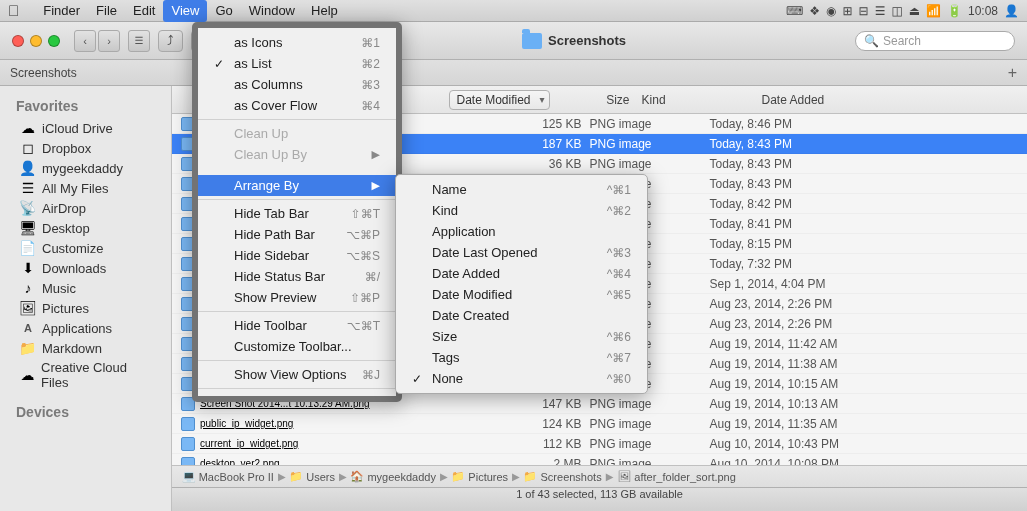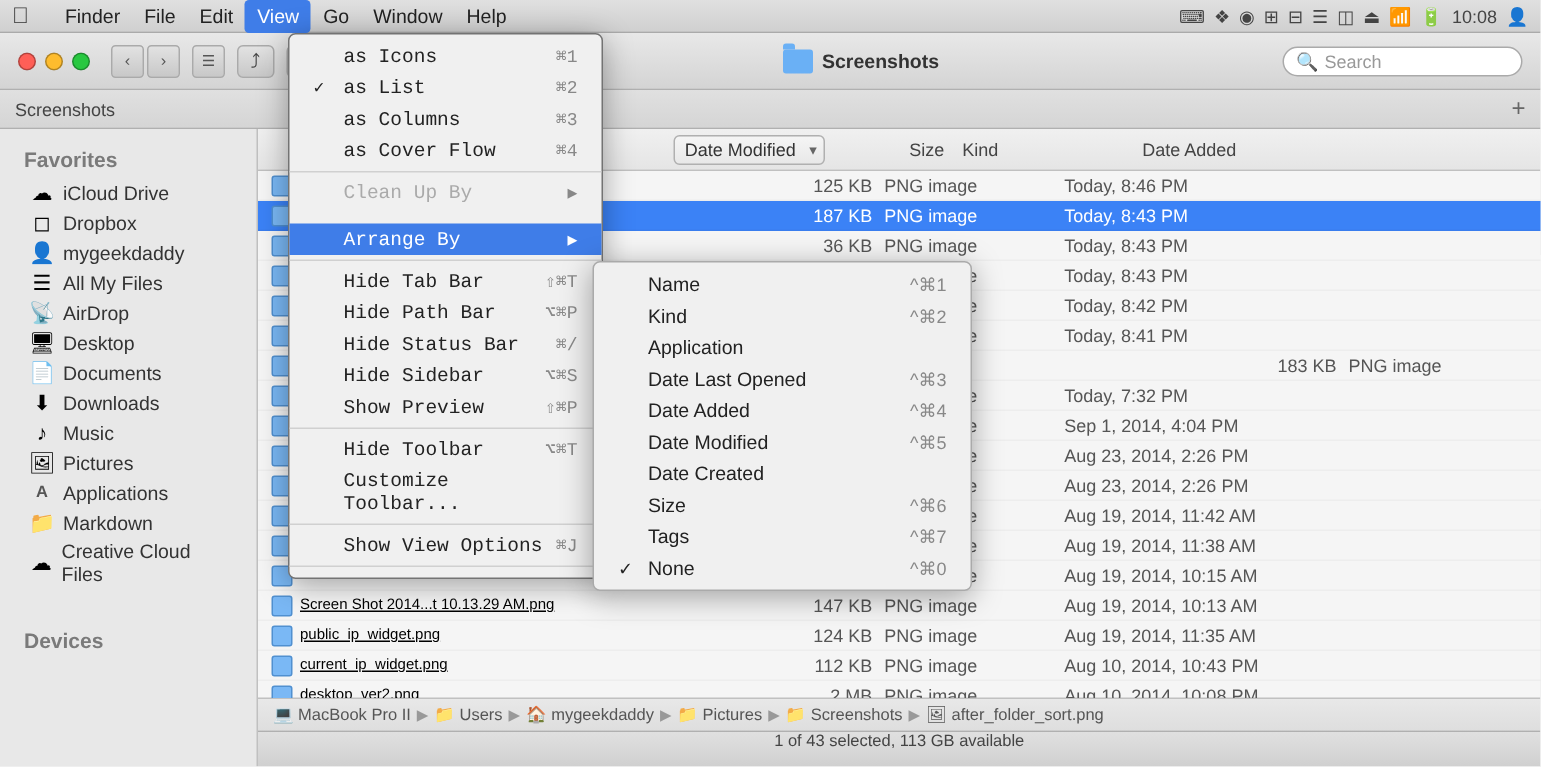--- a/index.html
+++ b/index.html
@@ -373,29 +373,28 @@
       top: 22px;
       left: 0;
       z-index: 200;
       display: flex;
       gap: 0;
     }
 
     
     .view-menu {
       background: #f0f0f0;
-      border: 1px solid #737373;
+      border: 6px solid #737373;
       border-radius: 5px;
       box-shadow: 0 4px 20px rgba(0,0,0,0.35);
       width: 210px;
       padding: 4px 0;
       position: absolute;
       top: 0;
       left: 192px;
-      font-family: Liberation Mono, monospace;
     }
 
     .menu-item {
       display: flex;
       align-items: center;
       padding: 3px 16px;
       font-size: 13px;
       color: #222;
       cursor: default;
       position: relative;
@@ -514,21 +513,21 @@
       <div class="sidebar-item">
         <span class="sidebar-item-icon">📡</span>
         <span class="sidebar-item-label">AirDrop</span>
       </div>
       <div class="sidebar-item">
         <span class="sidebar-item-icon">🖥</span>
         <span class="sidebar-item-label">Desktop</span>
       </div>
       <div class="sidebar-item">
         <span class="sidebar-item-icon">📄</span>
-        <span class="sidebar-item-label">Documents</span>
+        <span class="sidebar-item-label">Customize</span>
       </div>
       <div class="sidebar-item">
         <span class="sidebar-item-icon">⬇</span>
         <span class="sidebar-item-label">Downloads</span>
       </div>
       <div class="sidebar-item">
         <span class="sidebar-item-icon">♪</span>
         <span class="sidebar-item-label">Music</span>
       </div>
       <div class="sidebar-item">
@@ -540,21 +539,21 @@
         <span class="sidebar-item-label">Applications</span>
       </div>
       <div class="sidebar-item">
         <span class="sidebar-item-icon">📁</span>
         <span class="sidebar-item-label">Markdown</span>
       </div>
       <div class="sidebar-item">
         <span class="sidebar-item-icon">☁</span>
         <span class="sidebar-item-label">Creative Cloud Files</span>
       </div>
-      <div class="sidebar-section-title" style="margin-top:23px;">Devices</div>
+      <div class="sidebar-section-title" style="margin-top:8px;">Devices</div>
     </div>
 
     <div class="file-area">
 
       <div class="col-headers">
         <div class="col-header name"></div>
         <div class="col-header">
           <div class="date-mod-dropdown">
             <span>Date Modified</span>
           </div>
@@ -619,20 +618,21 @@
           <div class="file-row-kind">PNG image</div>
           <div class="file-row-date">Today, 8:41 PM</div>
         </div>
         <div class="file-row">
           <div class="file-row-icon">
               <div class="png-icon"></div>
             </div>
           <div class="file-row-name"></div>
           <div class="file-row-size">183 KB</div>
           <div class="file-row-kind">PNG image</div>
+          <div class="file-row-date">Today, 8:15 PM</div>
         </div>
         <div class="file-row">
           <div class="file-row-icon">
               <div class="png-icon"></div>
             </div>
           <div class="file-row-name"></div>
           <div class="file-row-size">41 KB</div>
           <div class="file-row-kind">PNG image</div>
           <div class="file-row-date">Today, 7:32 PM</div>
         </div>
@@ -786,20 +786,24 @@
       <span class="menu-item-shortcut">⌘3</span>
     </div>
     <div class="menu-item">
       <span class="menu-item-check"></span>
       <span class="menu-item-label">as Cover Flow</span>
       <span class="menu-item-shortcut">⌘4</span>
     </div>
     <div class="menu-separator"></div>
     <div class="menu-item disabled">
       <span class="menu-item-check"></span>
+      <span class="menu-item-label">Clean Up</span>
+    </div>
+    <div class="menu-item disabled">
+      <span class="menu-item-check"></span>
       <span class="menu-item-label">Clean Up By</span>
       <span class="menu-item-arrow">▶</span>
     </div>
     <div class="menu-item active">
       <span class="menu-item-check"></span>
       <span class="menu-item-label">Arrange By</span>
       <span class="menu-item-arrow">▶</span>
     </div>
     <div class="menu-separator"></div>
     <div class="menu-item">
@@ -807,27 +811,27 @@
       <span class="menu-item-label">Hide Tab Bar</span>
       <span class="menu-item-shortcut">⇧⌘T</span>
     </div>
     <div class="menu-item">
       <span class="menu-item-check"></span>
       <span class="menu-item-label">Hide Path Bar</span>
       <span class="menu-item-shortcut">⌥⌘P</span>
     </div>
     <div class="menu-item">
       <span class="menu-item-check"></span>
+      <span class="menu-item-label">Hide Sidebar</span>
+      <span class="menu-item-shortcut">⌥⌘S</span>
+    </div>
+    <div class="menu-item">
+      <span class="menu-item-check"></span>
       <span class="menu-item-label">Hide Status Bar</span>
       <span class="menu-item-shortcut">⌘/</span>
-    </div>
-    <div class="menu-item">
-      <span class="menu-item-check"></span>
-      <span class="menu-item-label">Hide Sidebar</span>
-      <span class="menu-item-shortcut">⌥⌘S</span>
     </div>
     <div class="menu-item">
       <span class="menu-item-check"></span>
       <span class="menu-item-label">Show Preview</span>
       <span class="menu-item-shortcut">⇧⌘P</span>
     </div>
     <div class="menu-separator"></div>
     <div class="menu-item">
       <span class="menu-item-check"></span>
       <span class="menu-item-label">Hide Toolbar</span>

